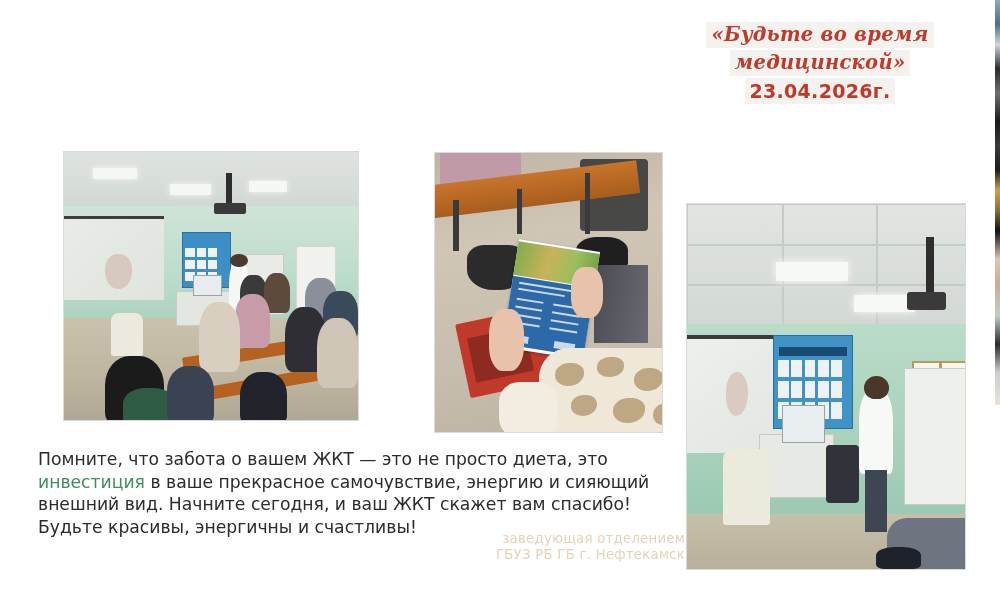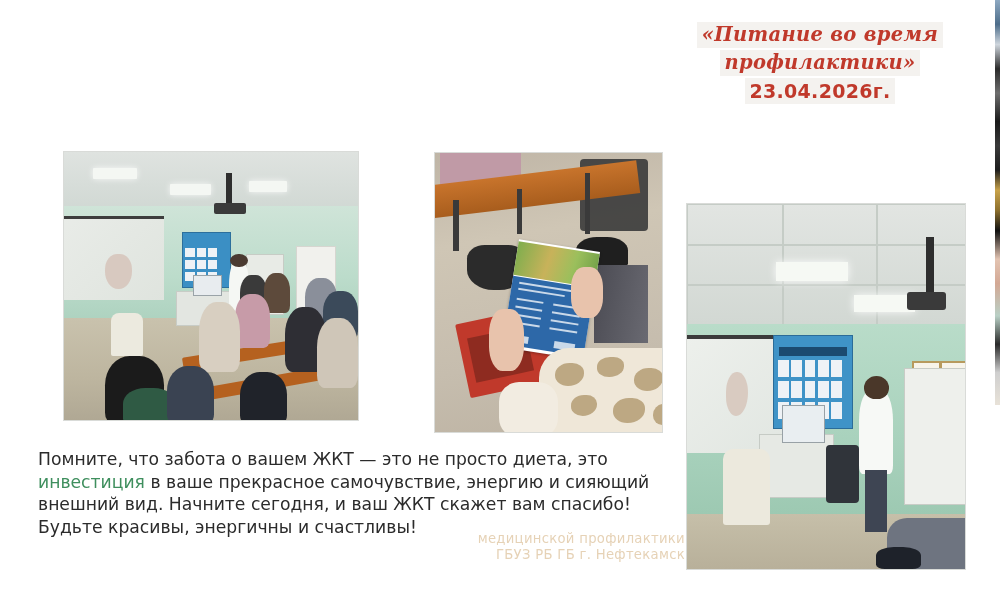--- a/index.html
+++ b/index.html
@@ -181,22 +181,22 @@
   }
   #signature .sline { display:block; white-space: nowrap; }
 </style>
 </head>
 <body>
 
 <div id="slide">
 
 
   <div id="org-header">
-    <span class="line l3">«Питание во время</span>
-    <span class="line l4">профилактики»</span>
+    <span class="line l3">«Будьте во время</span>
+    <span class="line l4">медицинской»</span>
     <span class="line l5">23.04.2026г.</span>
   </div>
 
   <div class="photo" id="photo-lecture-hall">
     <div class="ph-inner">
       <div class="pf ceiling"></div>
       <div class="pf ct" style="left:2%;top:0;width:30%;height:9%"></div>
       <div class="pf ct" style="left:32%;top:0;width:30%;height:9%"></div>
       <div class="pf ct" style="left:62%;top:0;width:30%;height:9%"></div>
       <div class="pf ct" style="left:2%;top:9%;width:30%;height:9%"></div>
@@ -346,17 +346,17 @@
     </div>
   </div>
 
   <div id="photo-edge-sliver"></div>
 
   <div id="body-text">
     <span>Помните, что забота о вашем ЖКТ — это не просто диета, это </span><span class="hl">инвестиция</span><span> в ваше прекрасное самочувствие, энергию и сияющий внешний вид. Начните сегодня, и ваш ЖКТ скажет вам спасибо! Будьте красивы, энергичны и счастливы!</span>
   </div>
 
   <div id="signature">
-    <span class="sline">медицинской профилактики</span>
+    <span class="sline">заведующая отделением</span>
     <span class="sline">ГБУЗ РБ ГБ г. Нефтекамск</span>
   </div>
 
 </div>
 
 </body></html>

